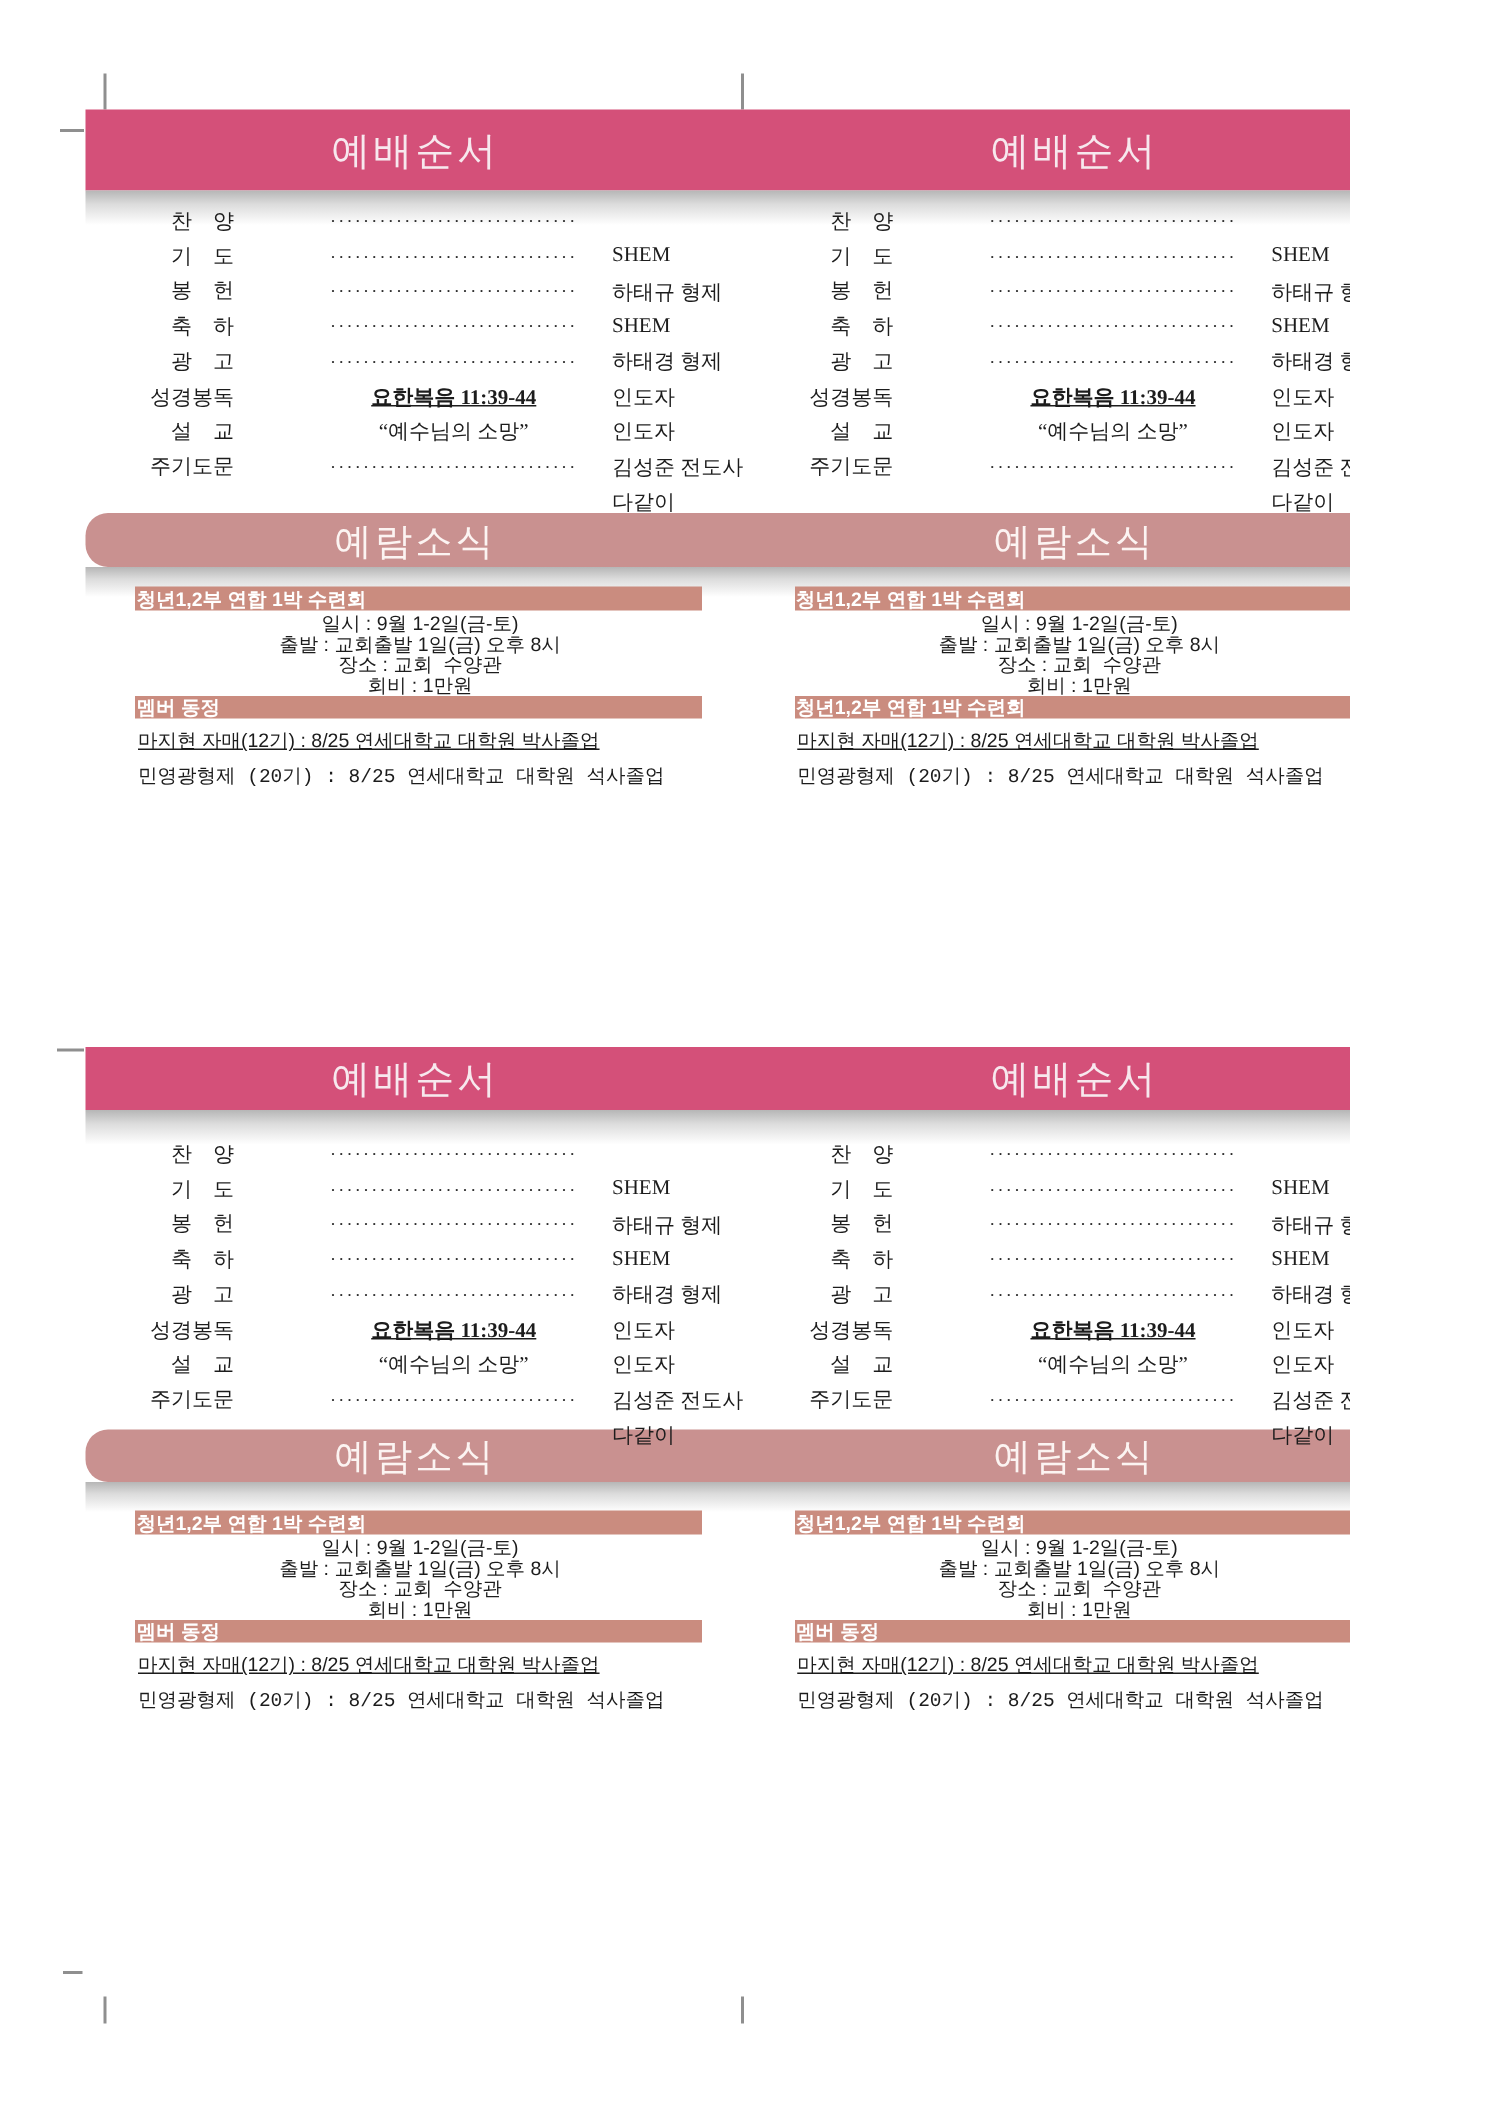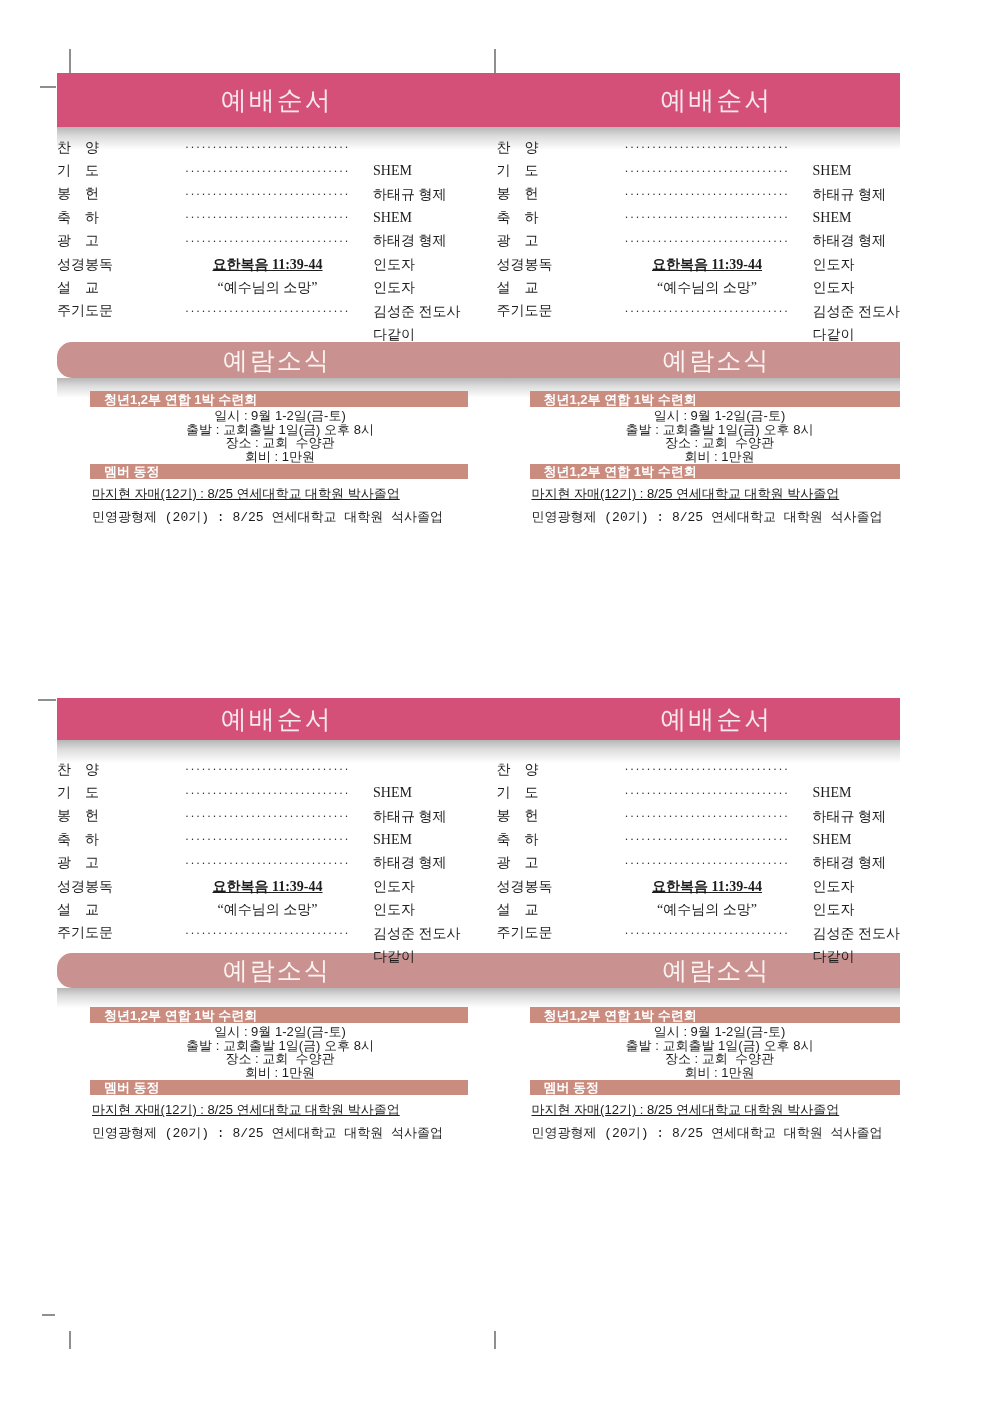--- a/index.html
+++ b/index.html
@@ -31,29 +31,29 @@
         background:linear-gradient(to bottom,#b6b6b6 0%,#dcdcdc 40%,#ffffff 100%);}
   .s1{top:var(--sh1-top);}
   .s2{top:var(--sh2-top);height:20px;}
 
   .col{position:absolute;top:0;width:439.5px;height:100%;}
   .c0{left:57px;} .c1{left:496.5px;}
 
   .wrows{position:absolute;top:var(--rows-top);left:0;width:100%;
         font-family:"Liberation Serif","DejaVu Serif",serif;font-size:14px;color:var(--ink);}
   .wrow{height:23.4px;display:flex;align-items:center;}
-  .wlabel{display:inline-block;width:64px;text-align:left;white-space:pre;}
+  .wlabel{display:inline-block;margin-left:35px;width:64px;text-align:right;white-space:pre;}
   .wmid{margin-left:44px;width:205px;text-align:center;white-space:nowrap;}
   .wmid.dots{font-size:12px;letter-spacing:1.5px;color:#2a2a2a;overflow:hidden;}
   .wmid.scripture{font-weight:bold;text-decoration:underline;}
   .wname{margin-left:3px;white-space:nowrap;margin-top:47px;}
 
   .news{position:absolute;top:var(--news-top);left:33px;width:378px;font-size:13px;line-height:13.6px;}
   .secbar{height:16px;background:var(--sec);color:#ffffff;font-weight:bold;
-        display:flex;align-items:center;padding-left:14px;font-size:13px;line-height:13px;}
+        display:flex;align-items:center;padding-left:1px;font-size:13px;line-height:13px;}
   .secbar.b2{height:15px;margin-top:1px;}
   .details{margin:2px 0 0 2px;text-align:center;}
   .details div{white-space:pre;}
   .mline{margin-left:2px;white-space:pre;}
   .mline.l1{margin-top:8px;text-decoration:underline;}
   .mline.l2{margin-top:10px;font-family:Liberation Mono, monospace;}
 
   .crop{position:absolute;background:var(--crop);}
 </style>
 </head>

